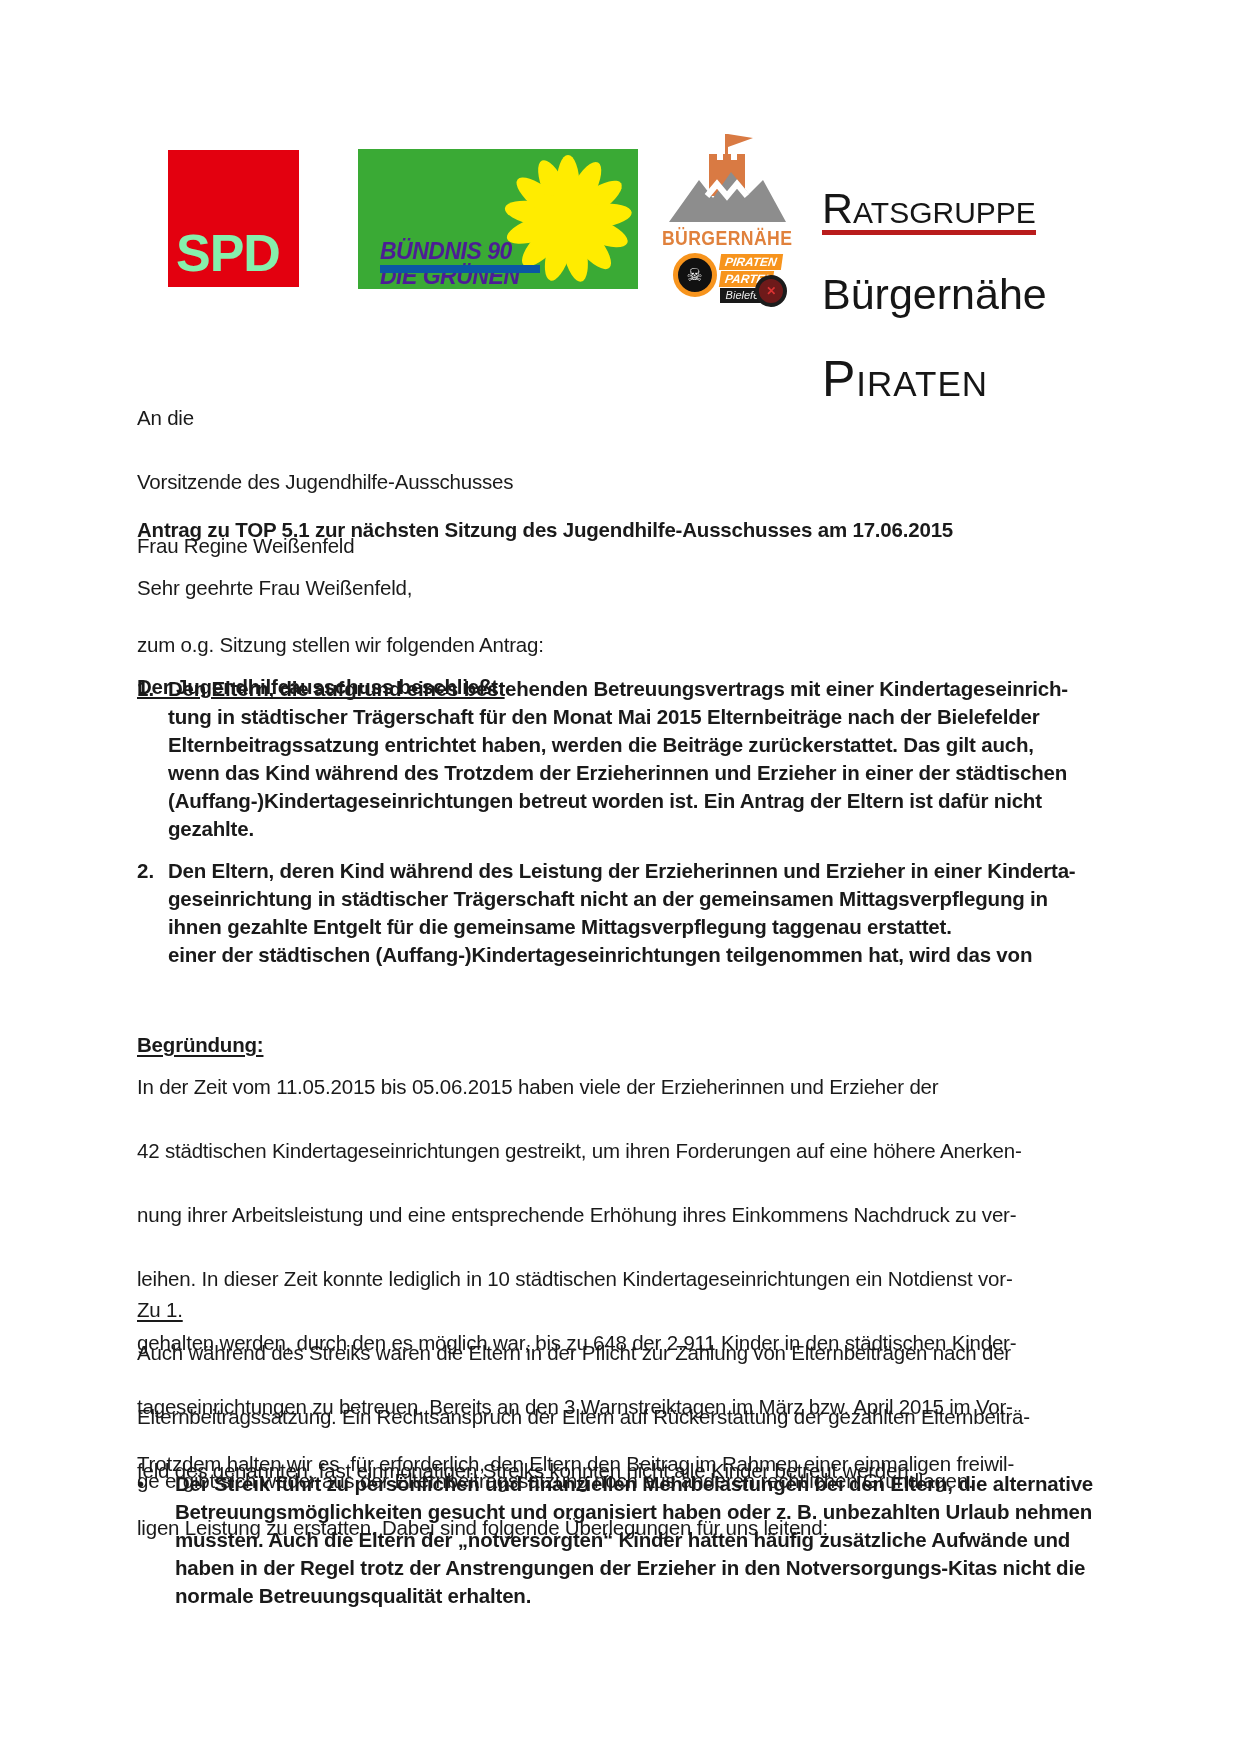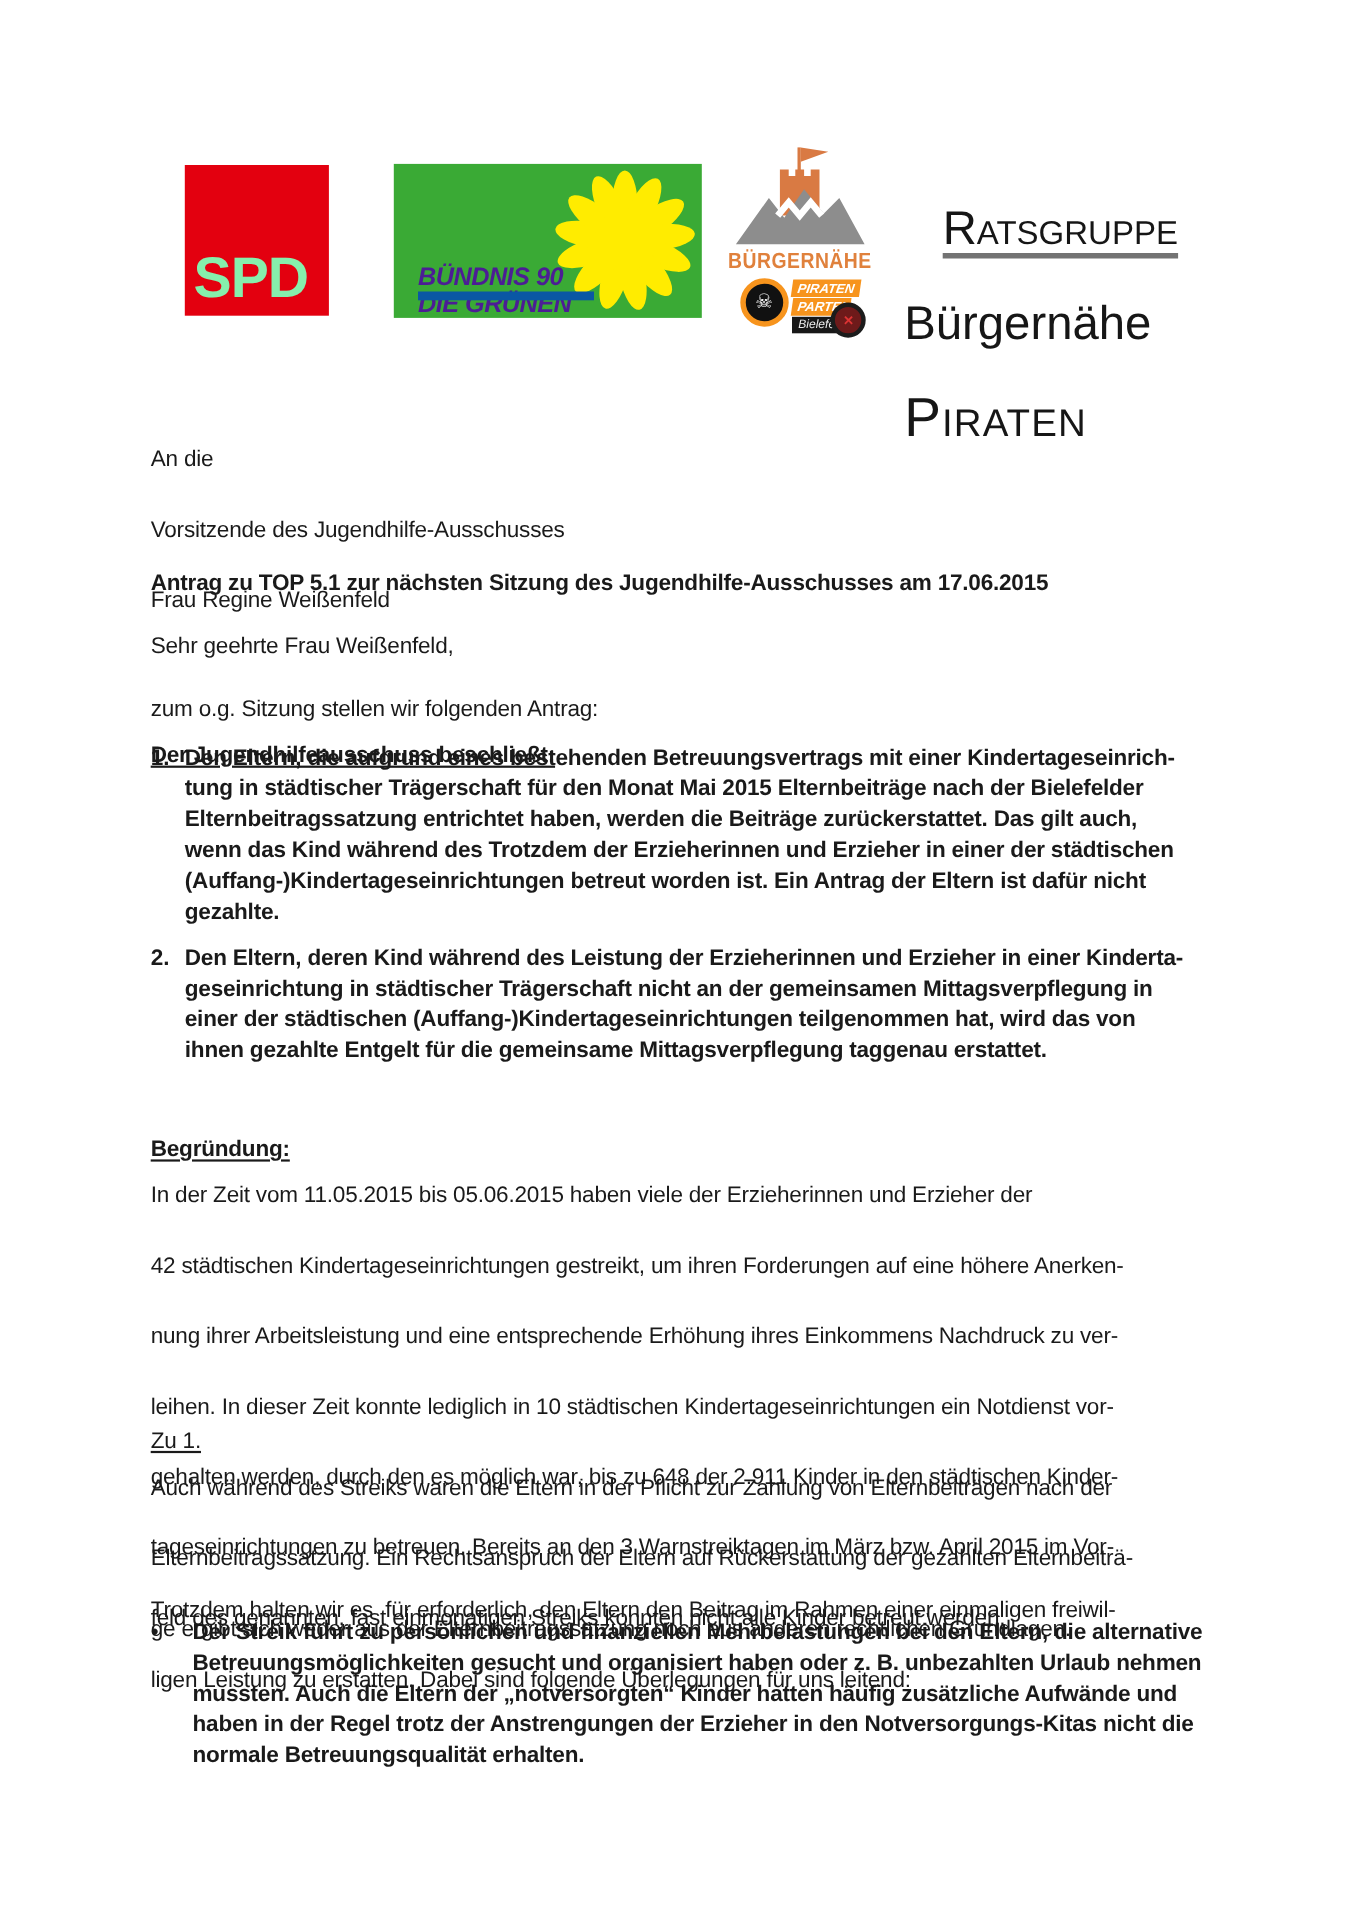--- a/index.html
+++ b/index.html
@@ -61,21 +61,21 @@
     position:absolute;right:-6px;bottom:-4px;width:24px;height:24px;border-radius:50%;
     background:#6e1a1a;border:4px solid #1c1c1c;
     display:flex;align-items:center;justify-content:center;
     color:#d33;font-size:12px;font-weight:bold;
   }
   .logo-rg{
     position:absolute;left:822px;top:150px;white-space:pre;color:#161616;
   }
   .rg-line1{
     font-variant:small-caps;font-size:43px;line-height:44px;letter-spacing:0px;
-    border-bottom:5px solid #737373;padding-bottom:0px;display:inline-block;margin-left:35px;
+    border-bottom:5px solid #b91c1c;padding-bottom:0px;display:inline-block;
   }
   .rg-line2{font-size:43px;line-height:47px;}
   .rg-line3{font-variant:small-caps;font-size:50px;line-height:50px;letter-spacing:1px;}
   
   .block{position:absolute;left:137px;white-space:pre;}
   .line{height:28px;line-height:28px;font-size:20.5px;letter-spacing:-0.2px;white-space:pre;}
   .bold .line,.line.bold{font-weight:bold;}
   .uline{text-decoration:underline;text-decoration-thickness:1.5px;text-underline-offset:3px;}
   .list-item{position:absolute;left:137px;}
   .list-item .num{position:absolute;left:0;top:0;height:28px;line-height:28px;font-size:20.5px;font-weight:bold;}
@@ -185,22 +185,22 @@
       <div class="line">(Auffang-)Kindertageseinrichtungen betreut worden ist. Ein Antrag der Eltern ist dafür nicht</div>
       <div class="line">gezahlte.</div>
     </div>
   </div>
 
   <div class="list-item bold" style="top:857px;">
     <div class="num">2.</div>
     <div class="lines">
       <div class="line">Den Eltern, deren Kind während des Leistung der Erzieherinnen und Erzieher in einer Kinderta-</div>
       <div class="line">geseinrichtung in städtischer Trägerschaft nicht an der gemeinsamen Mittagsverpflegung in</div>
+      <div class="line">ihnen gezahlte Entgelt für die gemeinsame Mittagsverpflegung taggenau erstattet.</div>
       <div class="line">einer der städtischen (Auffang-)Kindertageseinrichtungen teilgenommen hat, wird das von</div>
-      <div class="line">ihnen gezahlte Entgelt für die gemeinsame Mittagsverpflegung taggenau erstattet.</div>
     </div>
   </div>
 
   <div class="block" style="top:995px;">
     <div class="line bold uline">Begründung:</div>
   </div>
 
   <div class="block" style="top:1037px;">
     <div class="line">In der Zeit vom 11.05.2015 bis 05.06.2015 haben viele der Erzieherinnen und Erzieher der</div>
     <div class="line">42 städtischen Kindertageseinrichtungen gestreikt, um ihren Forderungen auf eine höhere Anerken-</div>

